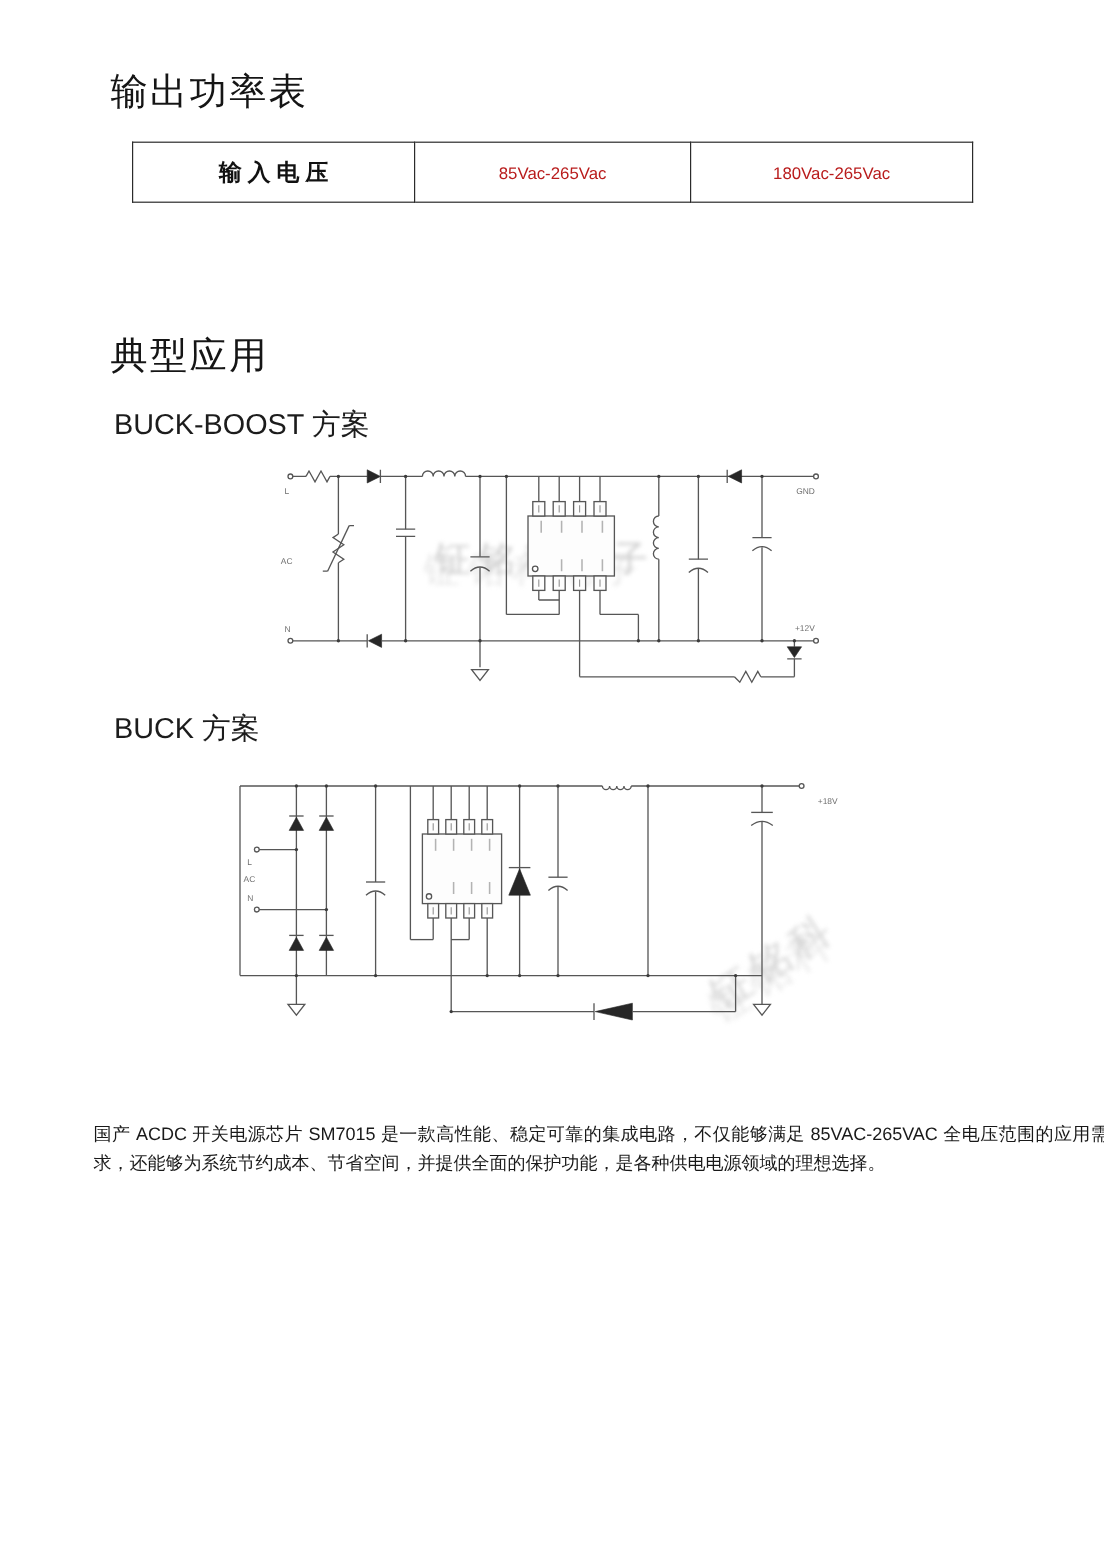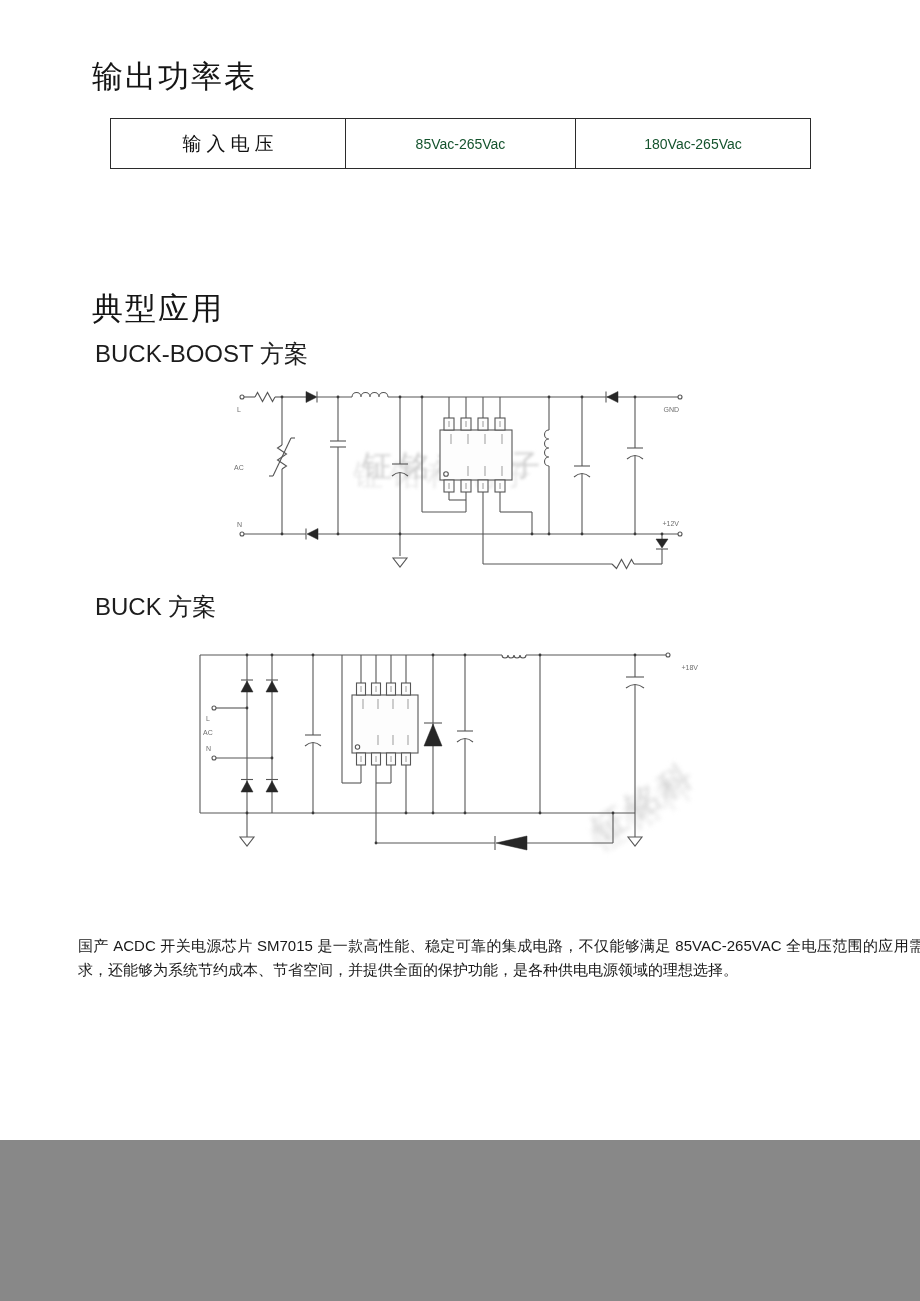--- a/index.html
+++ b/index.html
@@ -1,25 +1,25 @@
 <!DOCTYPE html>
 <html><head>
 <meta charset="utf-8">
 <style>
   html,body{margin:0;padding:0;background:#888;}
-  #page{position:relative;width:920px;height:1140px;background:#ffffff;margin:0 auto;
+  #page{position:relative;width:920px;height:1301px;background:#ffffff;margin:0 auto;
         font-family:"Liberation Sans","DejaVu Sans",sans-serif;overflow:hidden;}
   .abs{position:absolute;}
   .h1{font-family:"Liberation Serif","DejaVu Serif",serif;font-size:31px;color:#151515;
       letter-spacing:2px;white-space:nowrap;}
   .sub{font-size:24px;color:#1c1c1c;white-space:nowrap;}
   table.spec{border-collapse:collapse;table-layout:fixed;width:700px;}
   table.spec td{border:1.5px solid #2b2b2b;text-align:center;vertical-align:middle;height:47px;}
-  td.hd{font-size:19px;font-weight:normal;color:#111;letter-spacing:5px;text-indent:5px;}
-  td.val{font-size:14px;color:#14532d;}
+  td.hd{font-size:19px;font-weight:bold;color:#111;letter-spacing:5px;text-indent:5px;}
+  td.val{font-size:14px;color:#b91c1c;}
   .para{font-size:15px;line-height:24px;color:#191919;text-align:justify;}
   
   .w line,.w path,.w polyline{stroke:#565656;stroke-width:1.1;fill:none;}
   .w rect{stroke:#565656;stroke-width:1.1;fill:#fdfdfd;}
   .w circle.term{stroke:#565656;stroke-width:1.1;fill:#ffffff;}
   .w circle.dot{fill:#3c3c3c;stroke:none;}
   .w polygon.diode{fill:#272727;stroke:#272727;stroke-width:0.5;}
   .w polygon.gnd{fill:none;stroke:#565656;stroke-width:1.1;}
   .w line.smg{stroke:#b3b3b3;stroke-width:1.3;}
   .w line.pmk{stroke:#8f8f8f;stroke-width:0.9;}
@@ -43,21 +43,21 @@
       <tbody>
           <tr>
         <td class="hd">输入电压</td>
         <td class="val">85Vac-265Vac</td>
         <td class="val">180Vac-265Vac</td>
       </tr>
     </tbody>
       </table>
   </div>
 
-  <div class="abs h1" style="left:92px;top:288px;">典型应用</div>
+  <div class="abs h1" style="left:92px;top:276px;">典型应用</div>
 
   <div class="abs sub" style="left:95px;top:338px;">BUCK-BOOST 方案</div>
 
   <svg class="abs w" style="left:222px;top:382px;" width="468" height="200" viewBox="0 0 468 200">
 
     <g style="filter:blur(1.7px);">
       <text class="wm" x="140" y="94" font-size="30" letter-spacing="7" fill="#c3c3c3" opacity="0.85">钲铭科电子</text>
       <text class="wm" x="131" y="103" font-size="30" letter-spacing="7" fill="#d2d2d2" opacity="0.5">钲铭科电子</text>
     </g>
 

